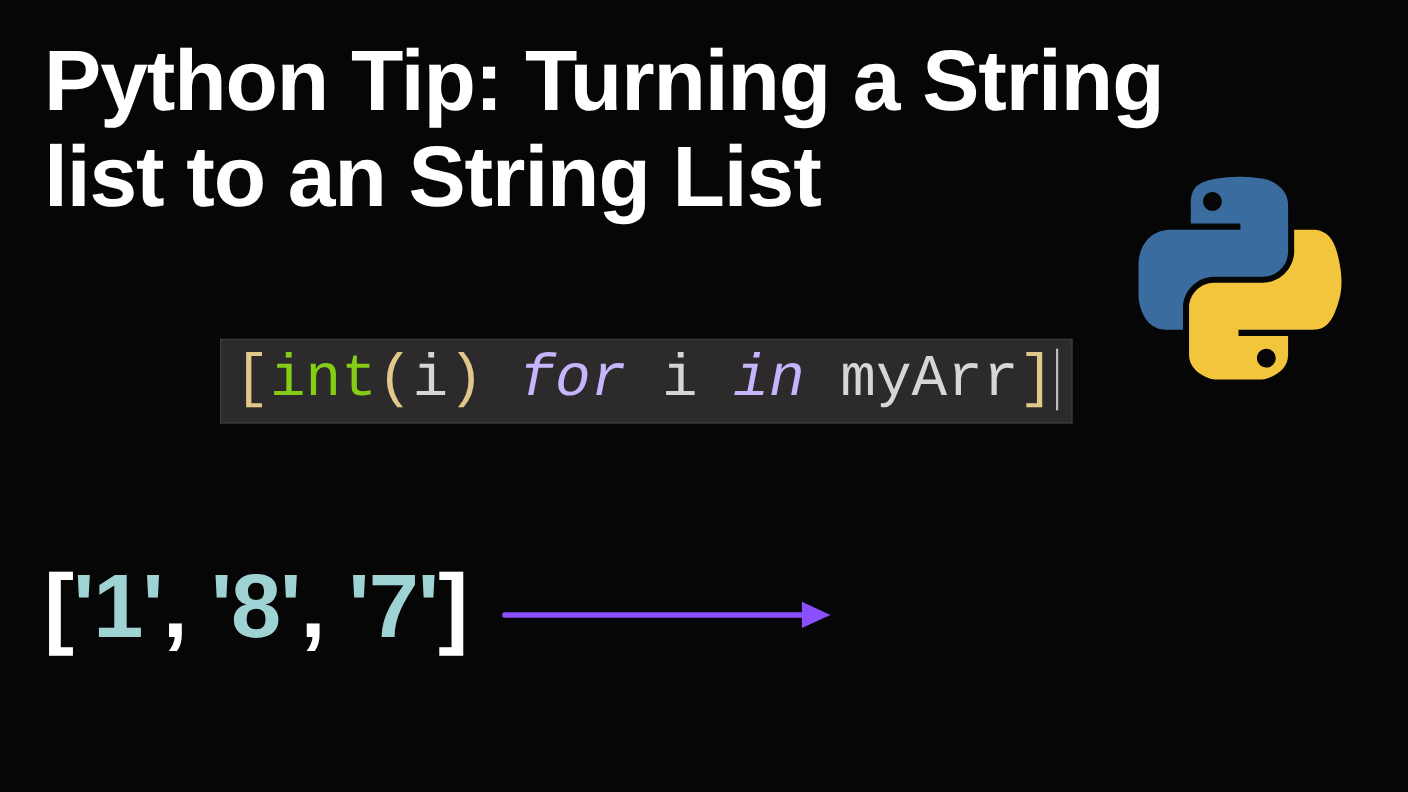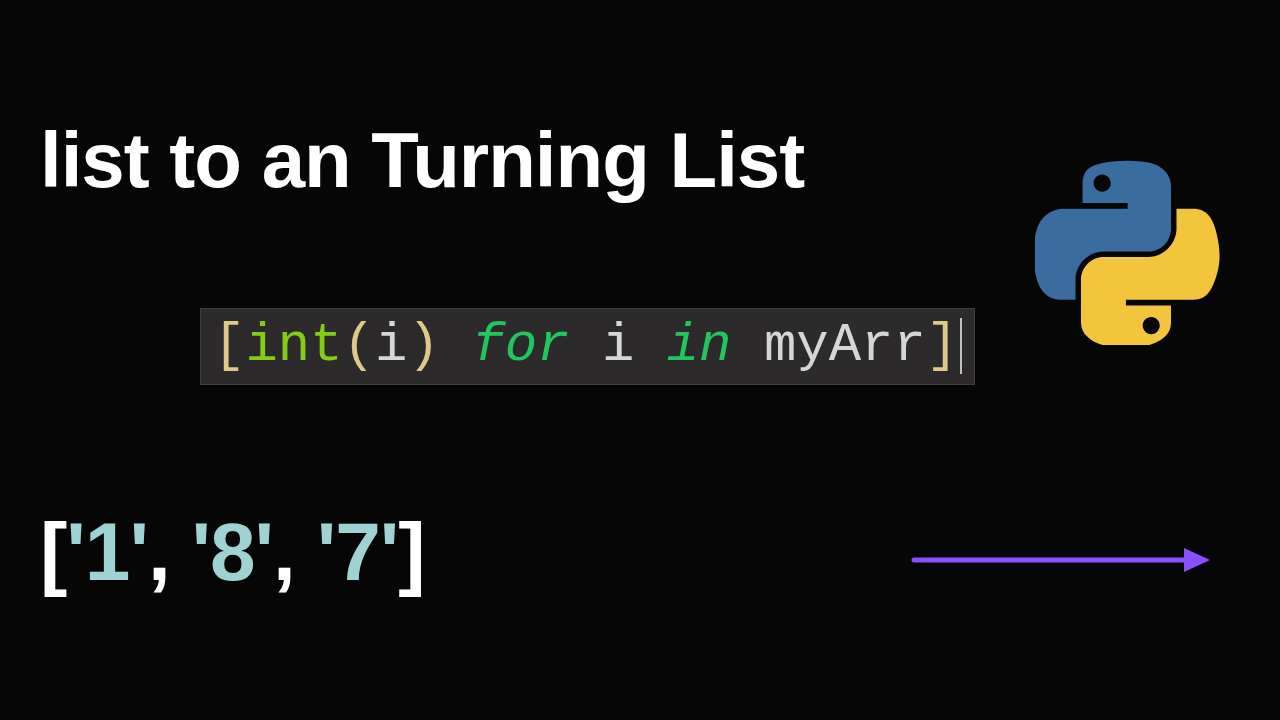--- a/index.html
+++ b/index.html
@@ -32,59 +32,59 @@
     left: 200px;
     background: #2c2a2b;
     border: 1px solid #403e3f;
     padding: 6px 12px 8px 12px;
     font-family: Consolas, "Courier New", monospace;
     font-size: 54px;
     white-space: nowrap;
   }
   .code-box .bracket, .code-box .paren { color: #e0c88a; }
   .code-box .fn { color: #84cc16; }
-  .code-box .kw { color: #22c55e; font-style: italic; }
+  .code-box .kw { color: #c4b5fd; font-style: italic; }
   .code-box .var { color: #d6d6d6; }
   .code-box .ident { color: #d6d6d6; }
   .code-box .cursor {
     display: inline-block;
     width: 2px;
     height: 56px;
     background: #bfbfbf;
     vertical-align: middle;
     margin-left: 2px;
   }
   .transform-row {
     position: absolute;
     top: 505px;
     left: 40px;
     width: 1200px;
     display: flex;
     align-items: center;
-    justify-content: space-between;
+    justify-content: flex-start;
     font-weight: 900;
     font-size: 82px;
     letter-spacing: -1px;
   }
   .list-block { white-space: nowrap; }
   .list-block .br { color: #ffffff; }
   .list-block .comma { color: #ffffff; }
   .list-block .str { color: #9fd3d3; }
   .list-block .num { color: #7fd97f; }
   .arrow-holder {
     flex: 0 0 auto;
     padding: 0 30px;
   }
 </style>
 </head>
 <body>
 
 <div class="title">
-  <br>
-  <span>list to an Turning List</span>
+  <span>Python Tip: Turning a String</span><br>
+  <span>list to an String List</span>
 </div>
 
 <div class="python-logo">
   <svg width="185" height="185" viewBox="0 0 128 128">
     <path fill="#3a6ca0" d="M63.4 0.5c-5.3 0-10.4 0.5-14.9 1.3-13.2 2.3-15.6 7.2-15.6 16.2v11.8h31.2v4H20.2c-9 0-16.9 5.4-19.4 15.7-2.9 11.8-3 19.2 0 31.5 2.2 9.2 7.6 15.7 16.6 15.7h10.6V82.6c0-10.3 8.9-19.3 19.4-19.3h31.1c8.6 0 15.6-7.1 15.6-15.8V18c0-8.4-7.1-14.7-15.6-16.2C73.1 0.9 68.7 0.4 63.4 0.5z M46.5 10c3.2 0 5.9 2.7 5.9 6 0 3.3-2.6 5.9-5.9 5.9-3.3 0-5.9-2.7-5.9-5.9C40.6 12.7 43.2 10 46.5 10z"></path>
     <path fill="#f2c53d" d="M97.9 33.7v13.7c0 10.7-9.1 19.7-19.4 19.7H47.4c-8.5 0-15.6 7.3-15.6 15.8v29.5c0 8.4 7.3 13.4 15.6 15.8 9.9 2.9 19.4 3.4 31.1 0 7.8-2.3 15.6-6.8 15.6-15.8V100.7H62.9v-4h46.8c9 0 12.4-6.3 15.6-15.7 3.3-9.7 3.1-19.1 0-31.5-2.2-9-6.5-15.7-15.6-15.7H97.9z M80.4 108.6c3.3 0 5.9 2.7 5.9 5.9 0 3.3-2.6 6-5.9 6-3.2 0-5.9-2.7-5.9-6C74.5 111.2 77.2 108.6 80.4 108.6z"></path>
   </svg>
 </div>
 
 <div class="code-box">

